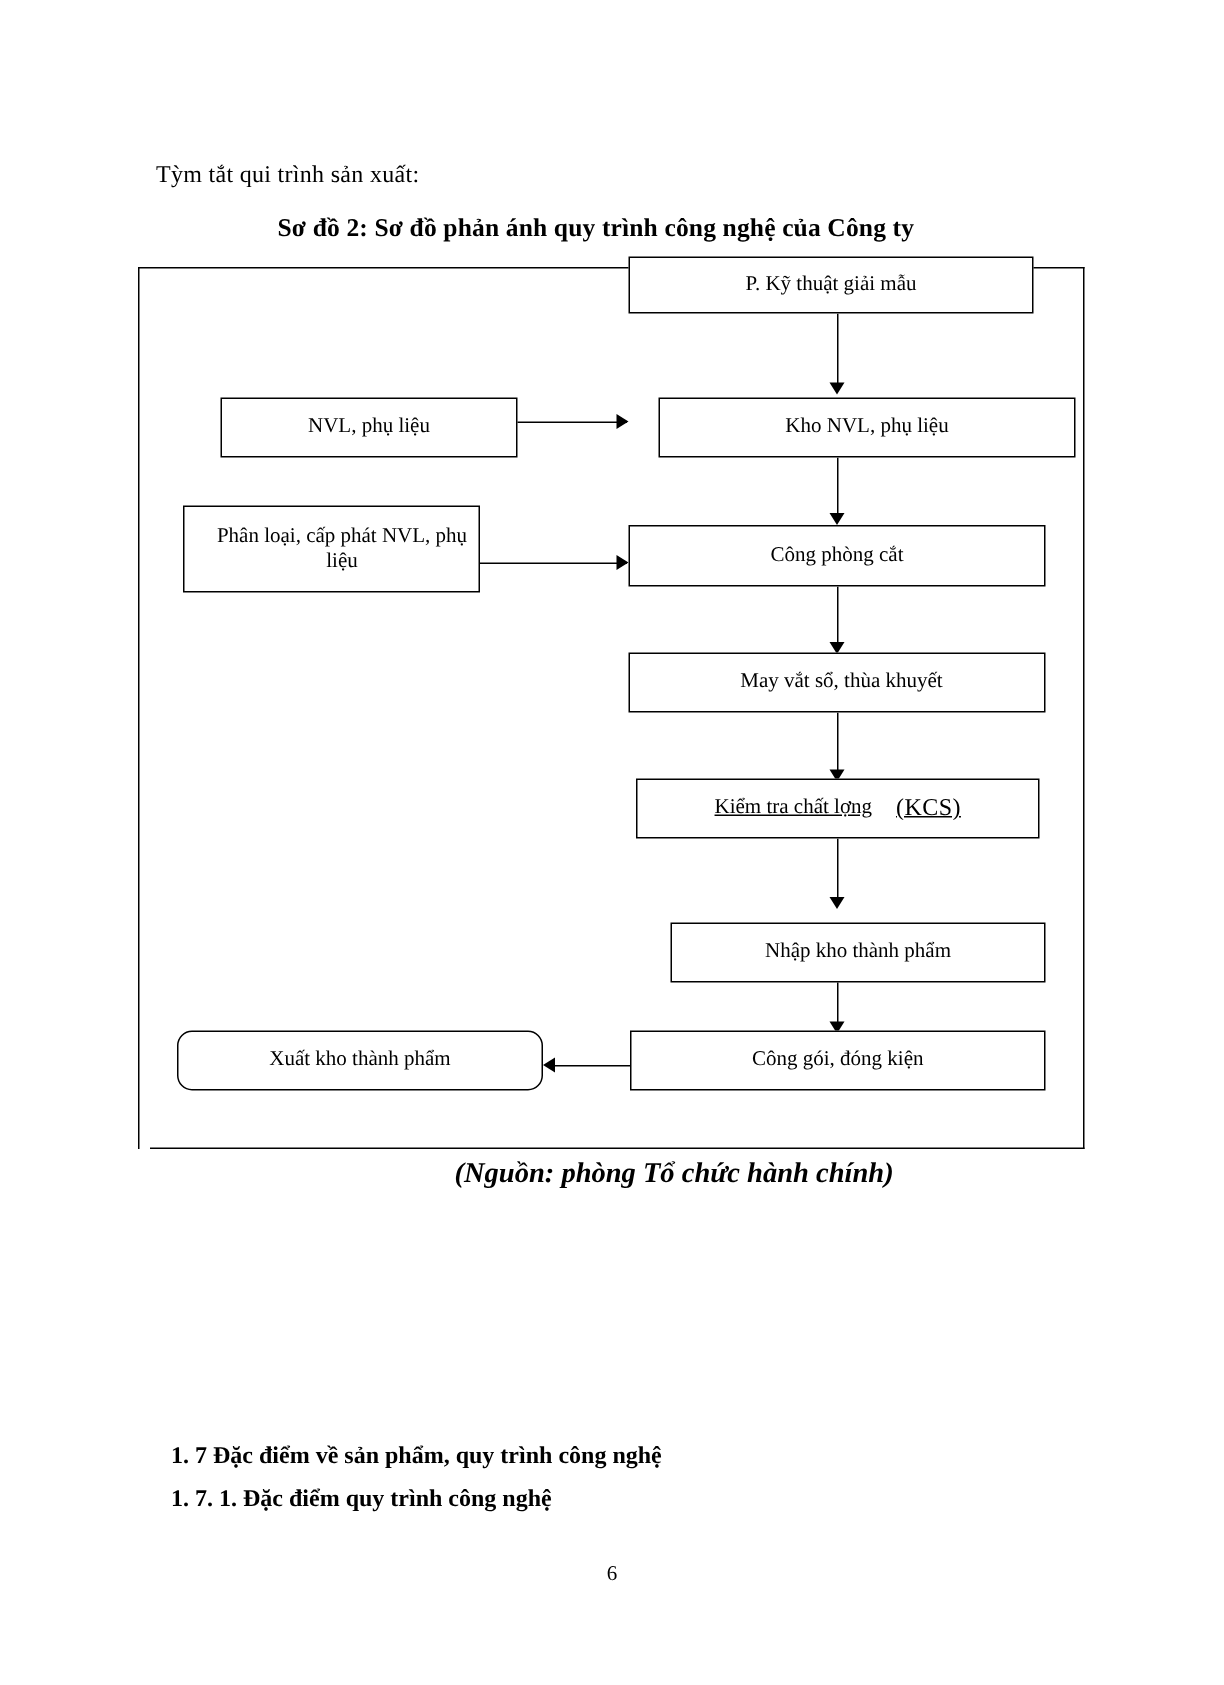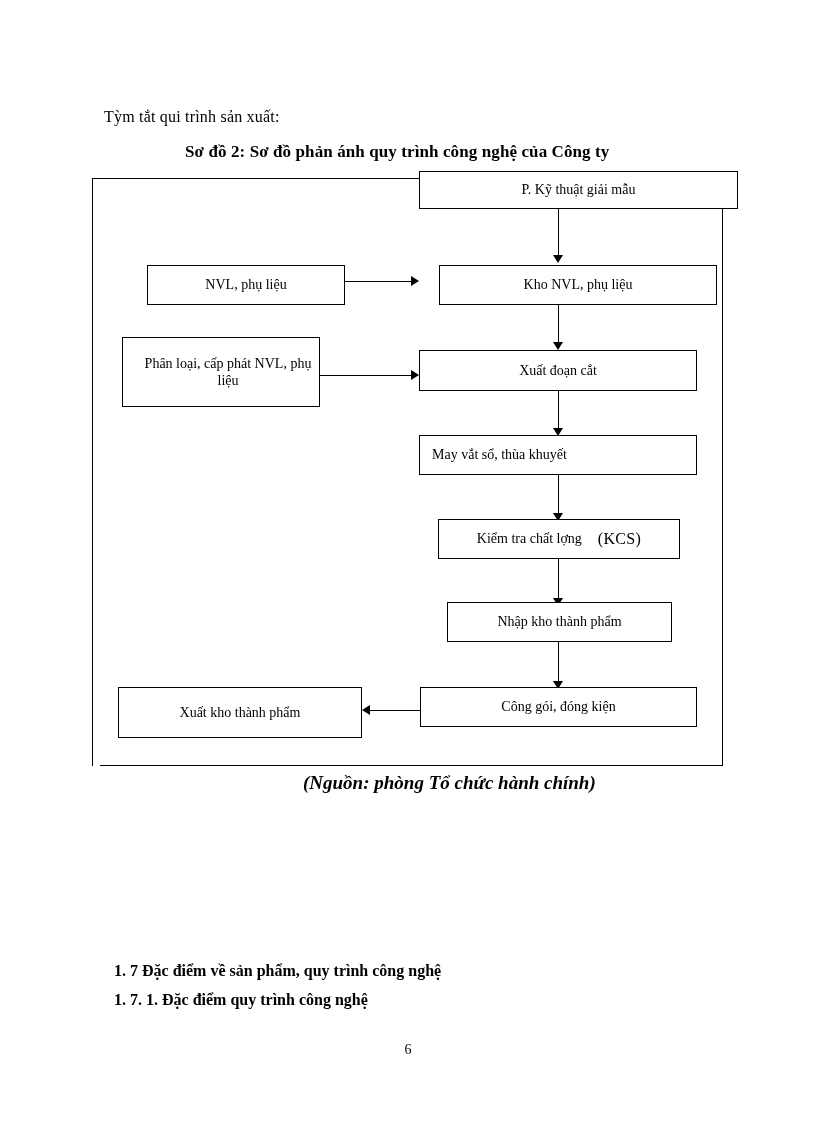--- a/index.html
+++ b/index.html
@@ -83,21 +83,21 @@
     background: #ffffff;
     font-size: 14px;
     display: flex;
     align-items: center;
     justify-content: center;
     text-align: center;
     line-height: 1.25;
     padding: 2px 6px;
     z-index: 3;
   }
-  .node.left-align { justify-content: flex-start; padding-left: 12px; text-align: left; }
+  .node.left-align { justify-content: center; padding-left: 12px; text-align: left; }
   .node .kcs {
     font-size: 16px;
     margin-left: 16px;
     letter-spacing: 0.3px;
   }
 
   
   .vline {
     width: 0;
     border-left: 1.1px solid #000;
@@ -163,58 +163,58 @@
 
 <div class="abs vline" style="left:558px; top:559px; height:42px;"></div>
 <div class="abs arrow-down" style="left:553px; top:598px;"></div>
 
 <div class="abs vline" style="left:558px; top:642px; height:42px;"></div>
 <div class="abs arrow-down" style="left:553px; top:681px;"></div>
 
 <div class="abs hline" style="left:364px; top:710px; width:56px;"></div>
 <div class="abs arrow-left" style="left:362px; top:705px;"></div>
 
-<div class="abs node" style="left:419px; top:171px; width:319px; height:38px;">
+<div class="abs node" style="left:419px; top:171px; width:270px; height:38px;">
   <span>P. Kỹ thuật giải mẫu</span>
 </div>
 
 <div class="abs node" style="left:122px; top:265px; width:198px; height:40px;margin-left:25px;">
   <span>NVL, phụ liệu</span>
 </div>
 
 <div class="abs node" style="left:419px; top:265px; width:278px; height:40px;margin-left:20px;">
   <span>Kho NVL, phụ liệu</span>
 </div>
 
-<div class="abs node" style="left:122px; top:337px; width:198px; height:70px;padding-left:20px;">
+<div class="abs node" style="left:122px; top:337px; width:198px; height:58px;padding-left:20px;">
   <span>Phân loại, cấp phát NVL, phụ liệu</span>
 </div>
 
 <div class="abs node" style="left:419px; top:350px; width:278px; height:41px;">
-  <span>Xuất đoạn cắt</span>
+  <span>Công phòng cắt</span>
 </div>
 
 <div class="abs node left-align" style="left:419px; top:435px; width:278px; height:40px;">
   <span>May vắt sổ, thùa khuyết</span>
 </div>
 
-<div class="abs node" style="left:438px; top:519px; width:242px; height:40px;">
+<div class="abs node" style="left:424px; top:519px; width:269px; height:40px;text-decoration:underline;">
   <span>Kiểm tra chất lợng</span>
     <span class="kcs">(KCS)</span>
 </div>
 
-<div class="abs node" style="left:447px; top:602px; width:225px; height:40px;">
+<div class="abs node" style="left:447px; top:615px; width:250px; height:40px;">
   <span>Nhập kho thành phẩm</span>
 </div>
 
 <div class="abs node" style="left:420px; top:687px; width:277px; height:40px;">
   <span>Công gói, đóng kiện</span>
 </div>
 
-<div class="abs node" style="left:118px; top:687px; width:244px; height:51px;">
+<div class="abs node" style="left:118px; top:687px; width:244px; height:40px;border-radius:10px;">
   <span>Xuất kho thành phẩm</span>
 </div>
 
 <div class="abs source-caption">(Nguồn: phòng Tổ chức hành chính)</div>
 
 <div class="abs section-heading h1">1. 7  Đặc điểm về sản phẩm, quy trình công nghệ</div>
 <div class="abs section-heading h2">1. 7. 1. Đặc điểm quy trình công nghệ</div>
 
 <div class="abs page-number">6</div>
 

